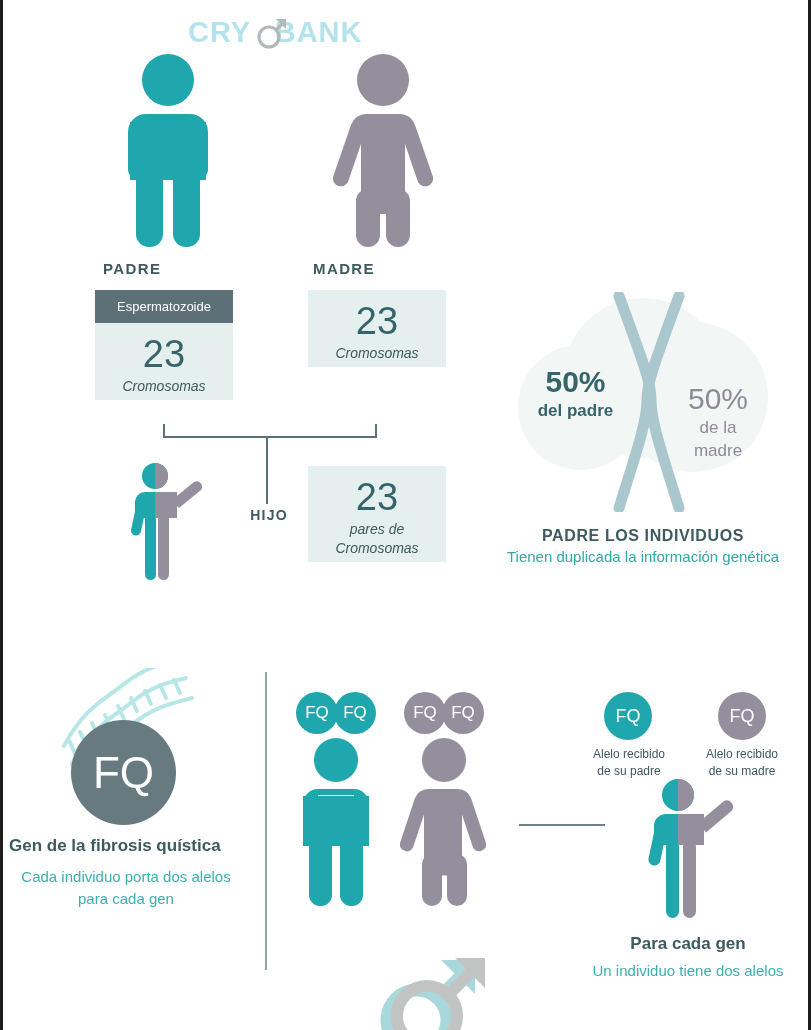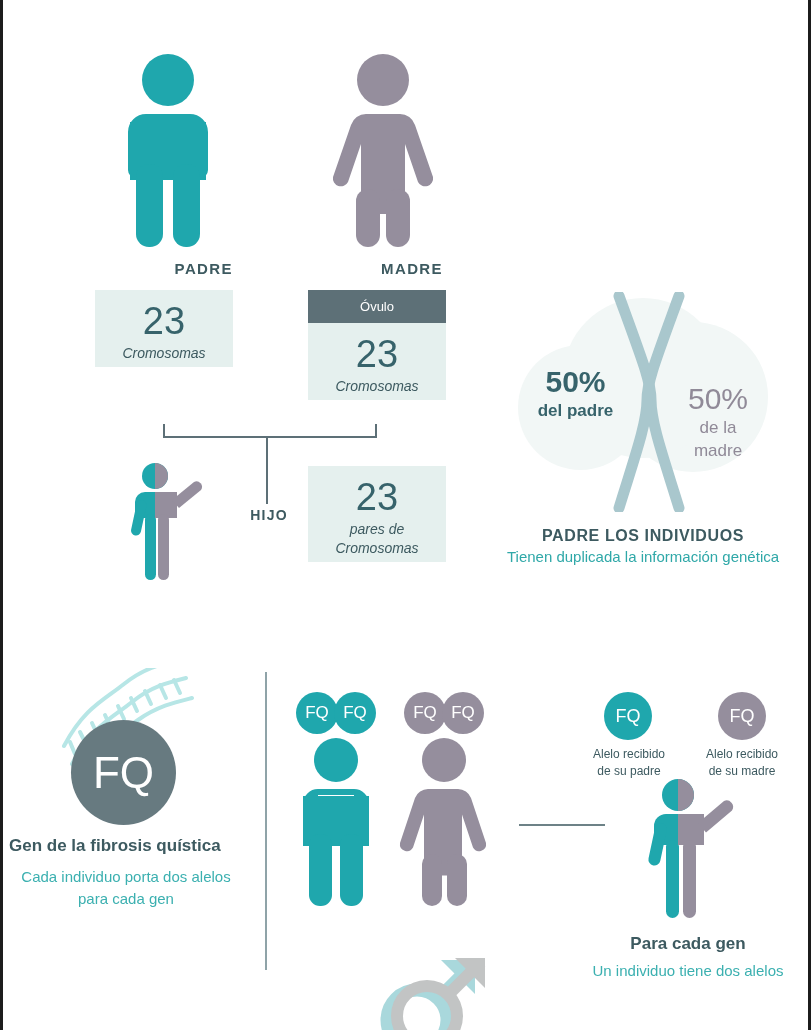--- a/index.html
+++ b/index.html
@@ -40,21 +40,21 @@
     left: 67px; top: 4px;
     width: 34px; height: 34px;
   }
 
   
   .parent-label {
     font-size: 15px;
     font-weight: bold;
     letter-spacing: 1.4px;
     color: #3d5a60;
-    text-align: right;
+    text-align: left;
   }
 
   
   .card { position: absolute; }
   .card-head {
     height: 33px;
     line-height: 33px;
     text-align: center;
     color: #ffffff;
     font-size: 13px;
@@ -146,47 +146,57 @@
   .fq-disc-label {
     font-size: 44px;
     color: #ffffff;
   }
 </style>
 </head>
 <body>
 
 <div id="page">
 
+  <div class="abs" id="logo">
+    <div class="logo-text">
+      <span>CRY</span><span style="opacity:0">O</span><span>BANK</span>
+    </div>
+    <svg class="logo-sym" viewBox="0 0 34 34">
+      <circle cx="14" cy="21" r="10" fill="none" stroke="#b3b8ba" stroke-width="3.2"></circle>
+      <line x1="21" y1="14" x2="30" y2="5" stroke="#b3b8ba" stroke-width="3.2"></line>
+      <polygon points="31,3 31,13 21,3" fill="#b3b8ba"></polygon>
+    </svg>
+  </div>
 
   <svg class="abs" style="left:110px; top:52px; width:110px; height:195px;" viewBox="0 0 110 195">
     <circle cx="55" cy="28" r="26" fill="#1fa7ad"></circle>
     <path d="M55 62 h22 a18 18 0 0 1 18 18 v38 a9 9 0 0 1 -18 0 v-48 h-44 v48 a9 9 0 0 1 -18 0 v-38 a18 18 0 0 1 18 -18 z" fill="#1fa7ad"></path>
     <rect x="17" y="70" width="76" height="58" fill="#1fa7ad"></rect>
     <rect x="23" y="112" width="27" height="83" rx="13" fill="#1fa7ad"></rect>
     <rect x="60" y="112" width="27" height="83" rx="13" fill="#1fa7ad"></rect>
   </svg>
   <div class="abs parent-label" style="left:100px; top:260px; width:130px;">PADRE</div>
 
   <svg class="abs" style="left:325px; top:52px; width:110px; height:195px;" viewBox="0 0 110 195">
     <circle cx="55" cy="28" r="26" fill="#958e9d"></circle>
     <path d="M38 62 h34 a16 16 0 0 1 15 11 l18 52 a8 8 0 0 1 -15 5 l-13 -38 v70 h-44 v-70 l-13 38 a8 8 0 0 1 -15 -5 l18 -52 a16 16 0 0 1 15 -11 z" fill="#958e9d"></path>
     <rect x="28" y="137" width="24" height="58" rx="12" fill="#958e9d"></rect>
     <rect x="58" y="137" width="24" height="58" rx="12" fill="#958e9d"></rect>
   </svg>
   <div class="abs parent-label" style="left:310px; top:260px; width:130px;">MADRE</div>
 
   <div class="card" style="left:92px; top:290px; width:138px;">
+    <div class="card-head medium">Espermatozoide</div>
     <div class="card-body">
       <div class="card-num">23</div>
       <div class="card-sub">Cromosomas</div>
     </div>
   </div>
 
   <div class="card" style="left:305px; top:290px; width:138px;">
-    <div class="card-head medium">Óvulo</div>
     <div class="card-body">
       <div class="card-num">23</div>
       <div class="card-sub">Cromosomas</div>
     </div>
   </div>
 
   <div class="line" style="left:160px; top:424px; width:2px; height:14px;"></div>
   <div class="line" style="left:160px; top:436px; width:214px; height:2px;"></div>
   <div class="line" style="left:372px; top:424px; width:2px; height:14px;"></div>
   <div class="line" style="left:263px; top:436px; width:2px; height:68px;"></div>

